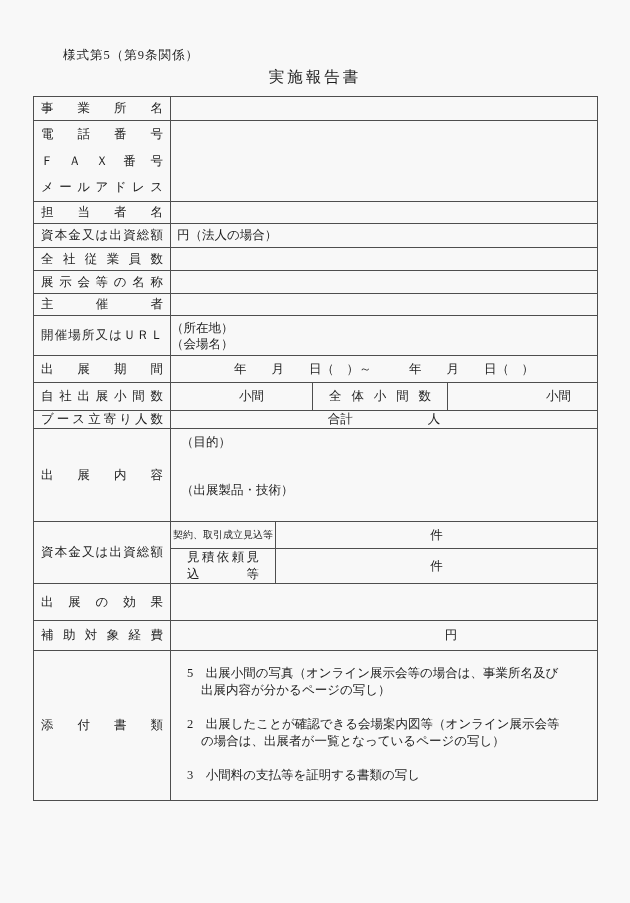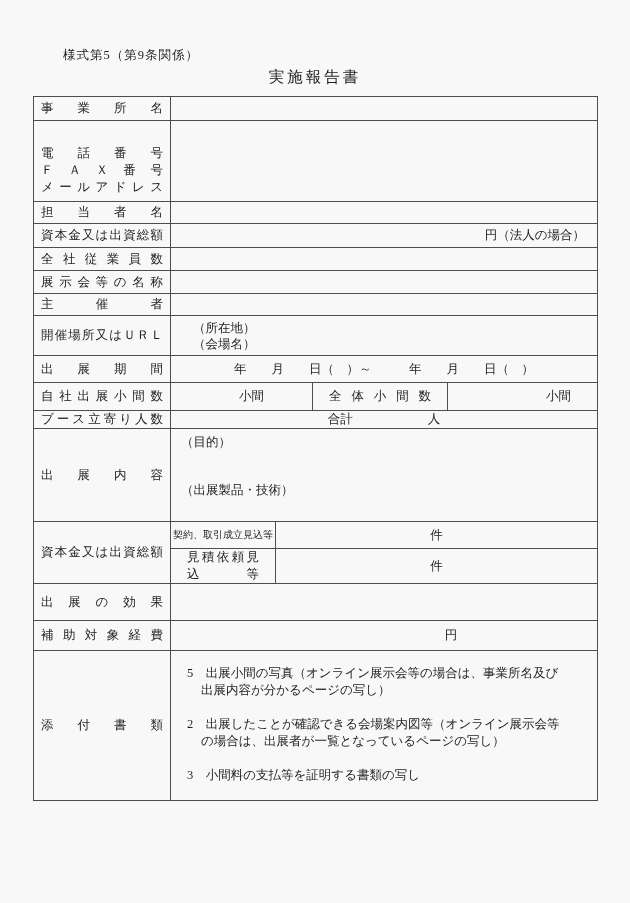--- a/index.html
+++ b/index.html
@@ -44,46 +44,46 @@
     text-justify:inter-character;
     padding:0 16px;
   }
   .sublbl.small{font-size:10px;padding:0 2px;white-space:nowrap;}
   .jline{
     text-align:justify;
     text-align-last:justify;
     text-justify:inter-character;
   }
   .stack{
-    display:flex;flex-direction:column;justify-content:flex-end;
+    display:flex;flex-direction:column;justify-content:space-between;
     height:70px;padding:3px 0;
   }
   tr.r1{height:24px}
   tr.r2{height:81px}
   tr.r3{height:22px}
   tr.r4{height:24px}
   tr.r5{height:23px}
   tr.r6{height:23px}
   tr.r7{height:22px}
   tr.r8{height:40px}
   tr.r9{height:27px}
   tr.r10{height:28px}
   tr.r11{height:14px}
   tr.r12{height:93px}
   tr.r13a{height:27px}
   tr.r13b{height:21px}
   tr.r14{height:37px}
   tr.r15{height:30px}
   tr.r16{height:138px}
-  .right{text-align:right;padding-right:12px;}
+  .right{padding-right:12px;}
   .center{text-align:center;}
   .booth1{text-align:right;padding-right:48px;}
   .booth2{text-align:right;padding-right:26px;}
   .cost{text-align:center;padding-left:140px;}
-  .twoline{padding:3px 22px;vertical-align:middle;line-height:16px;}
+  .twoline{padding:3px 0;vertical-align:middle;line-height:16px;}
   .content-cell{vertical-align:top;padding:6px 6px 0 10px;line-height:15px;}
   .content-cell .gap{margin-bottom:33px;}
   .attach-cell{vertical-align:top;padding:14px 10px 0 16px;}
   .att-item{
     white-space:pre-wrap;
     padding-left:14px;
     text-indent:-14px;
     line-height:17px;
     margin-bottom:17px;
   }

